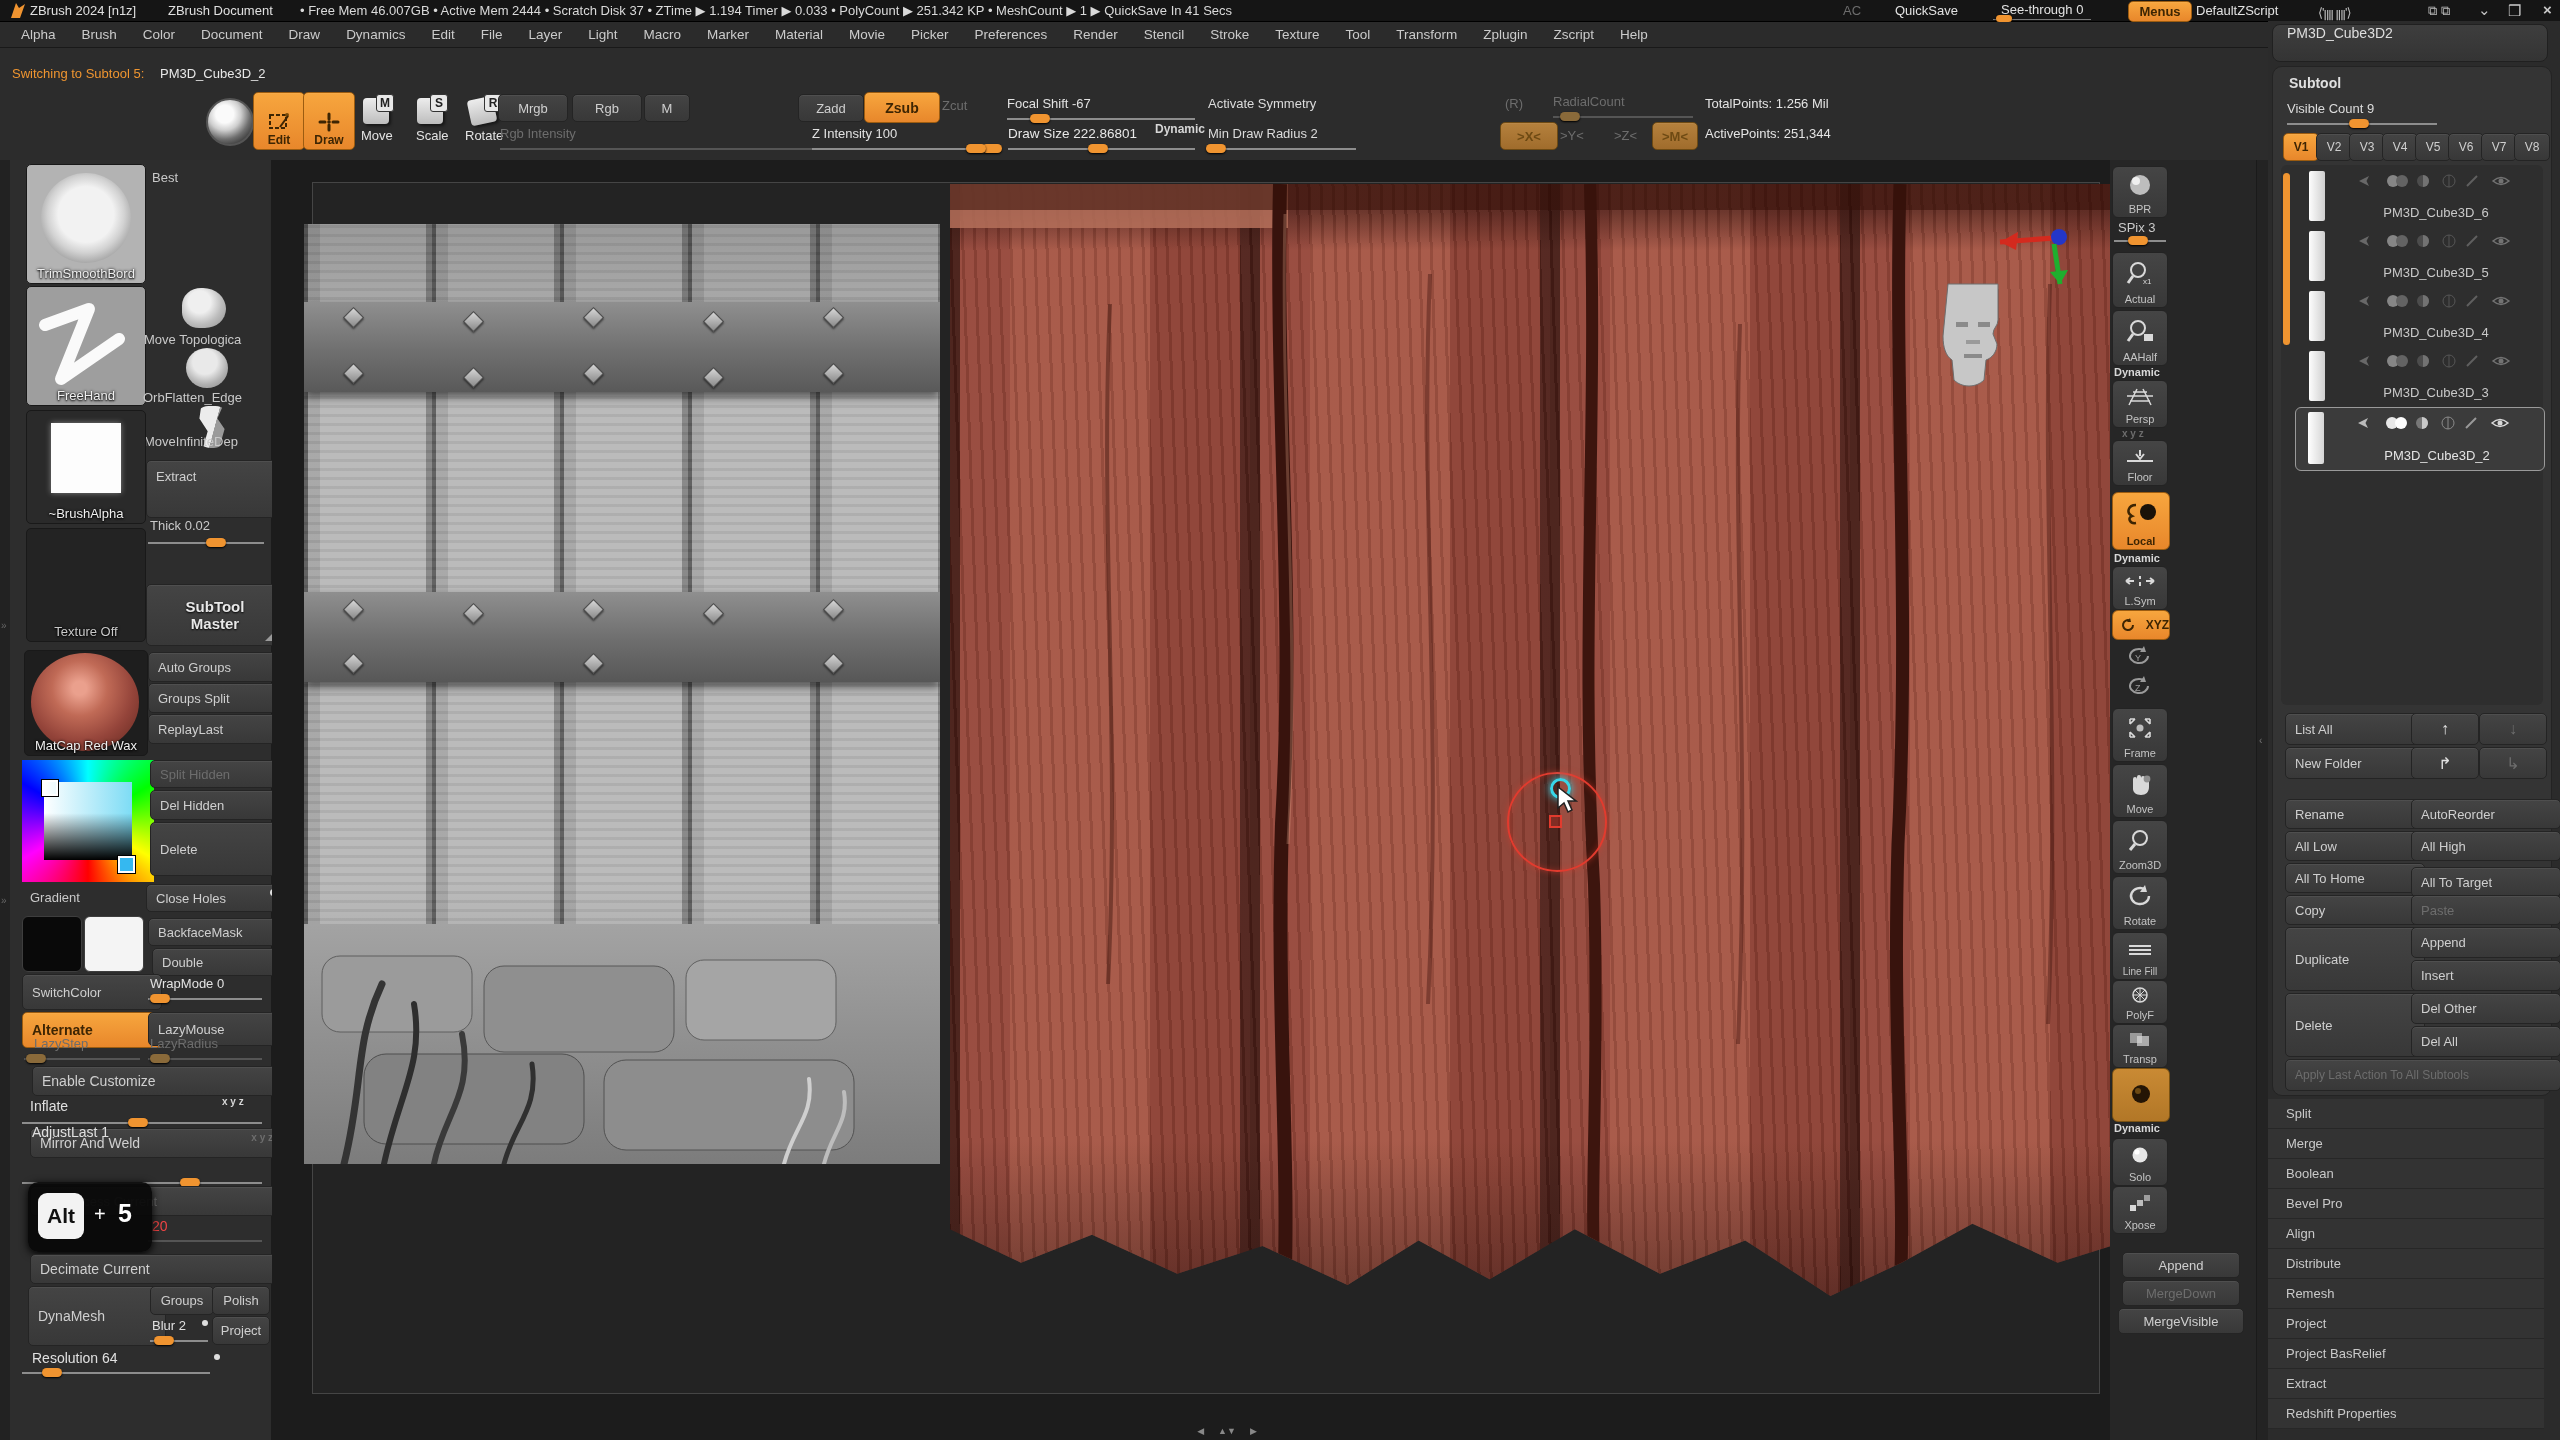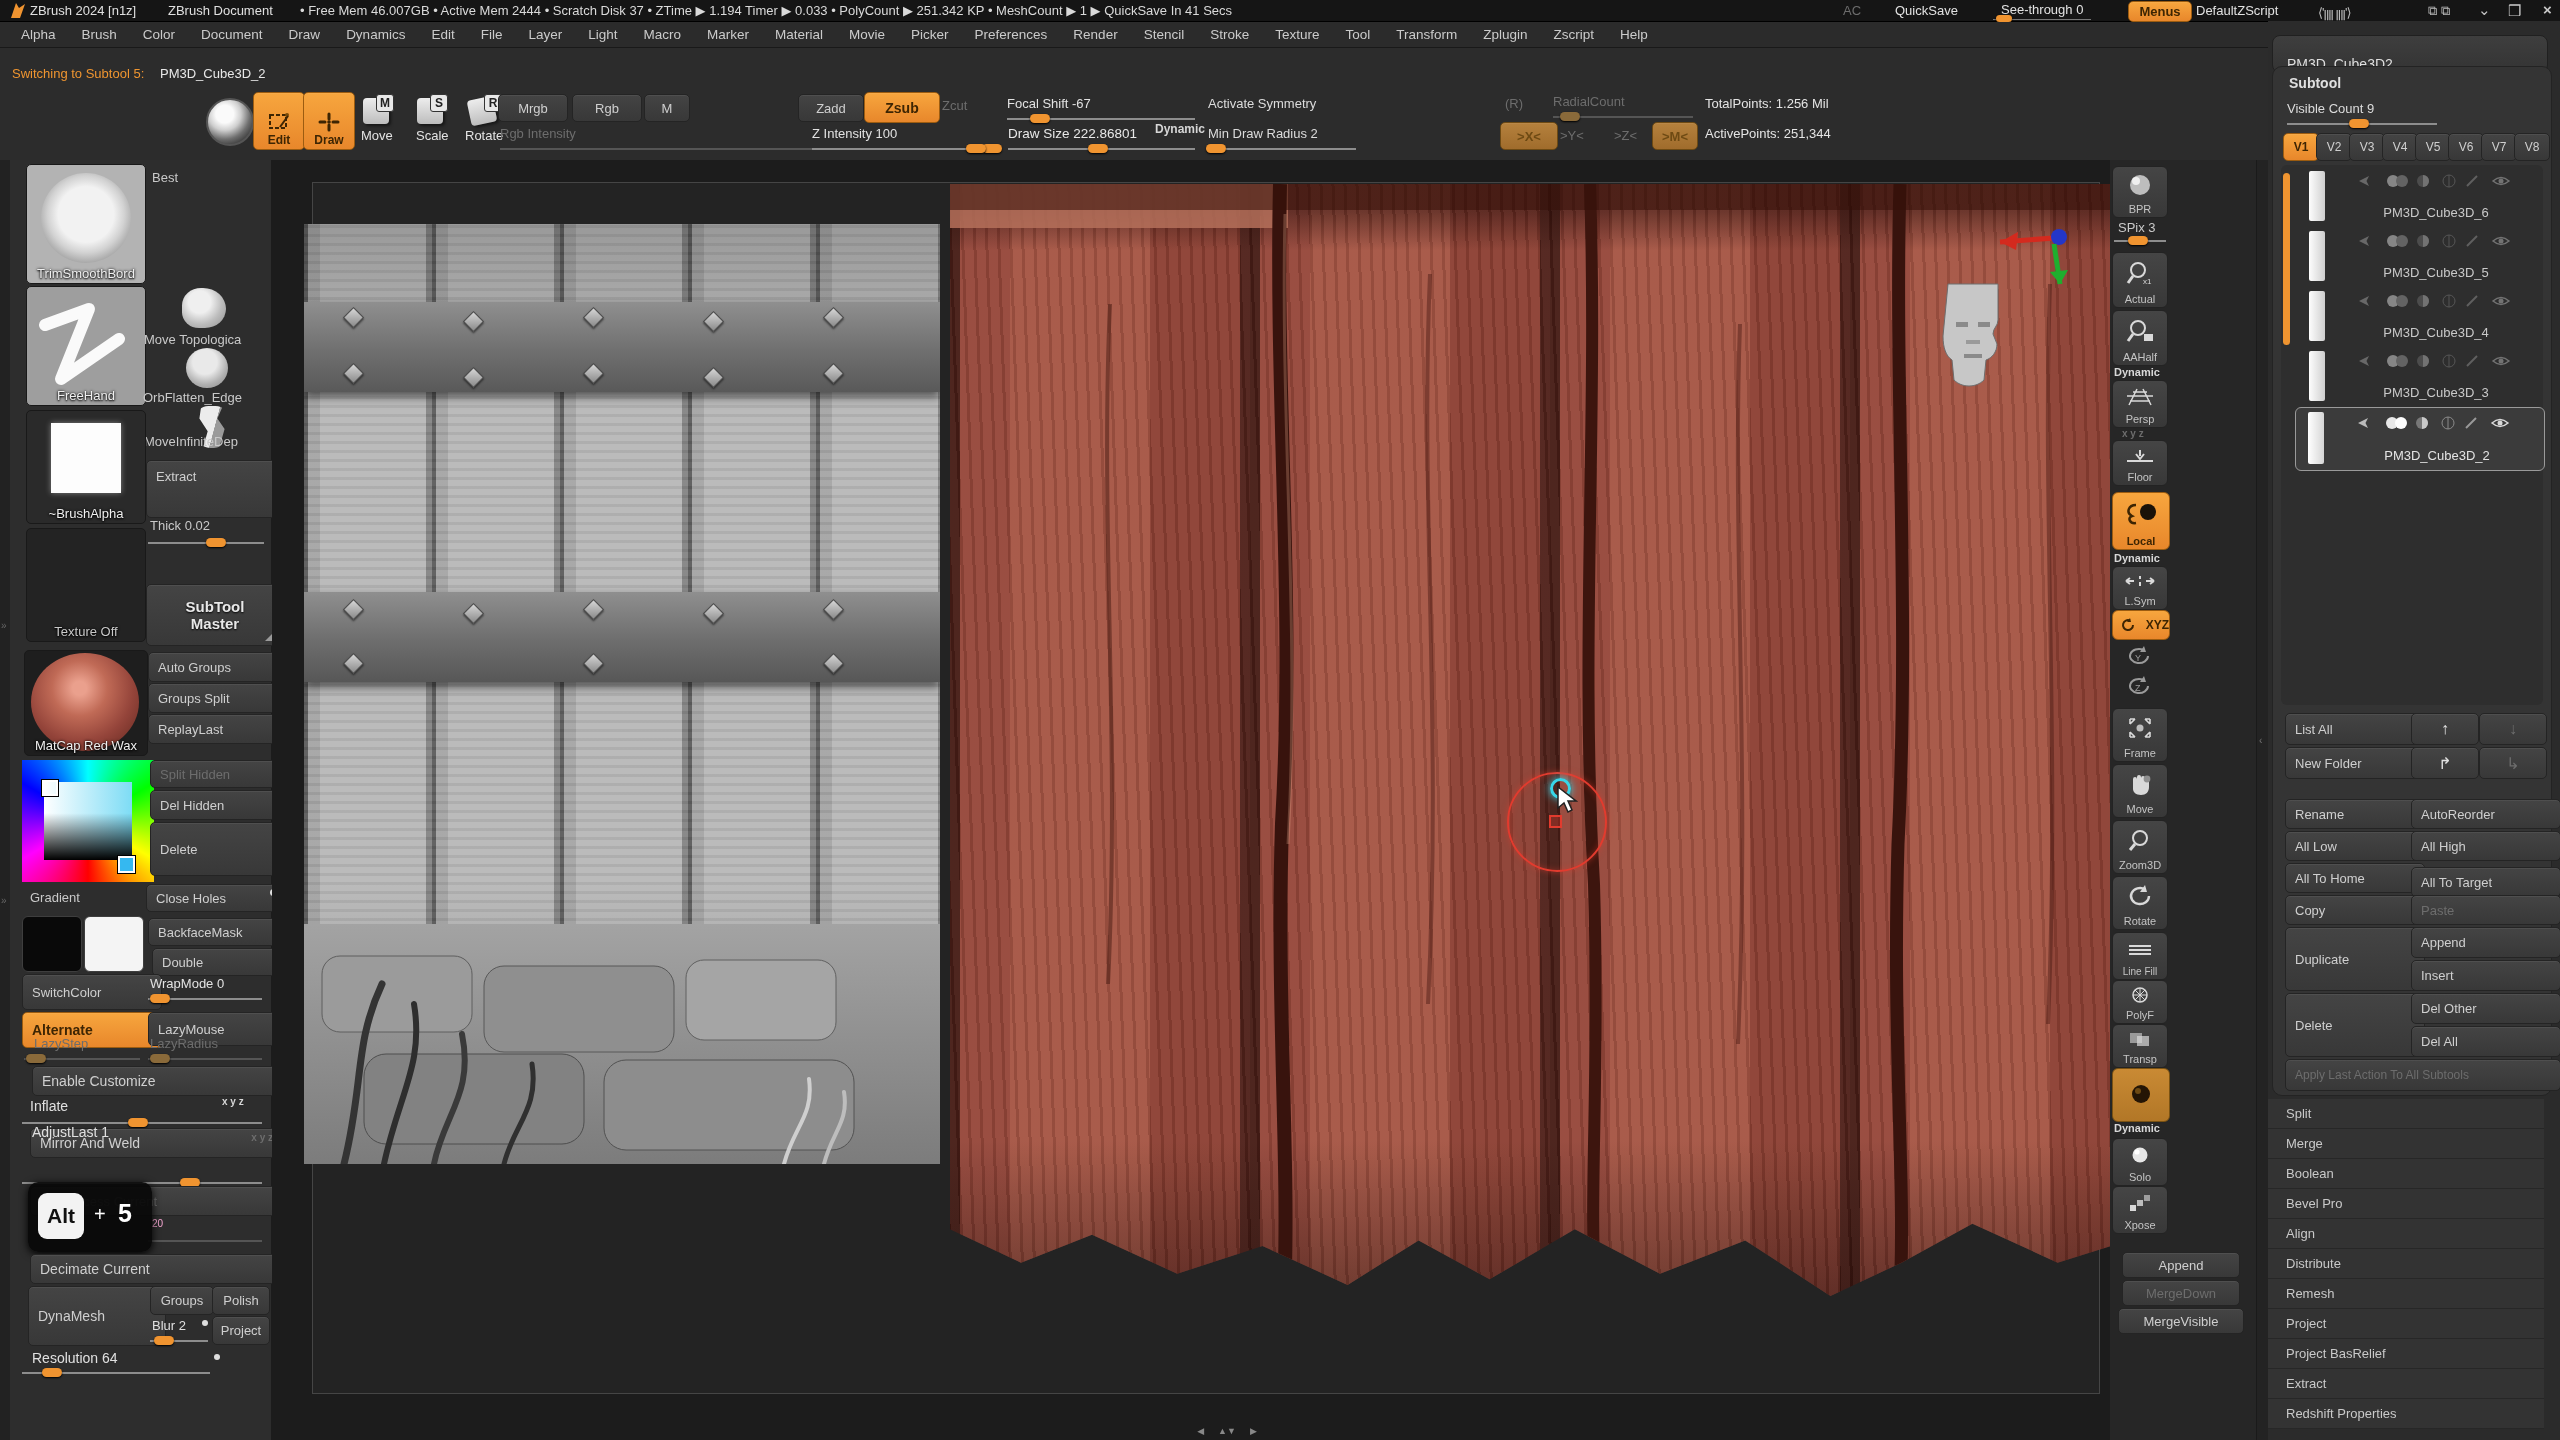--- a/index.html
+++ b/index.html
@@ -297,21 +297,21 @@
         <span style="font-size:14px;">Mirror And Weld</span>
       <span class="abs dim bold" style="right:6px;top:3px;font-size:10px;">x y z</span>
       </div>
     <span class="lbl" style="left:22px;top:964px;font-size:14px;color:#e0e0e0;">AdjustLast 1</span>
     <div class="track" style="left:12px;top:1022px;width:240px;"></div>
     <span class="knob" style="left:170px;top:1018px;"></span>
 
     <div class="btn dim" style="left:20px;top:1026px;width:232px;height:28px;">
         <span>Pre-process Current</span>
       </div>
-    <span class="lbl" style="left:142px;top:1058px;color:#f9a8d4;font-size:10px;">20</span>
+    <span class="lbl" style="left:142px;top:1058px;color:#ef4444;font-size:14px;">20</span>
     <div class="track dim" style="left:138px;top:1080px;width:114px;"></div>
 
     <div class="abs" style="left:18px;top:1022px;width:124px;height:70px;background:rgba(8,8,8,.93);border-radius:10px;box-shadow:0 2px 8px #000;">
       <div class="abs" style="left:10px;top:11px;width:46px;height:46px;background:#f3f3f3;border-radius:9px;color:#111;font-weight:bold;font-size:21px;display:flex;align-items:center;justify-content:center;">
         <span>Alt</span>
         </div>
       <span class="lbl" style="left:66px;top:21px;color:#fff;font-size:20px;">+</span>
       <span class="lbl bold" style="left:90px;top:17px;color:#fff;font-size:25px;">5</span>
     </div>
 
@@ -591,21 +591,21 @@
     <div class="btn c" style="left:8px;top:1148px;width:120px;height:24px;">
         <span>MergeVisible</span>
       </div>
   </div>
 
   <div class="abs" style="left:2256px;top:160px;width:12px;height:1280px;background:#232323;border-left:1px solid #1a1a1a;">
     <span class="lbl" style="left:2px;top:575px;color:#777;font-size:10px;">‹</span>
   </div>
 
   <div class="abs" style="left:2268px;top:21px;width:292px;height:1419px;background:#2b2b2b;">
-    <div class="abs" style="left:4px;top:14px;width:276px;height:38px;background:linear-gradient(#3e3e3e,#343434);border:1px solid #202020;border-radius:8px;display:flex;align-items:flex-end;padding-left:14px;box-sizing:border-box;">
+    <div class="abs" style="left:4px;top:3px;width:276px;height:38px;background:linear-gradient(#3e3e3e,#343434);border:1px solid #202020;border-radius:8px;display:flex;align-items:flex-start;padding-left:14px;box-sizing:border-box;">
       <span style="color:#dedede;font-size:14px;">PM3D_Cube3D2</span>
     </div>
 
     <div class="abs" style="left:4px;top:45px;width:278px;height:1028px;background:#343434;border:1px solid #232323;border-radius:10px;">
       <span class="lbl bold" style="left:16px;top:8px;color:#e0e0e0;font-size:14px;">Subtool</span>
       <span class="lbl" style="left:14px;top:34px;color:#dcdcdc;">Visible Count 9</span>
       <div class="track" style="left:14px;top:56px;width:150px;"></div>
       <span class="knob" style="left:76px;top:52px;"></span>
 
       <div class="btn on c" style="left:10px;top:66px;width:30px;height:26px;font-size:12px;">

